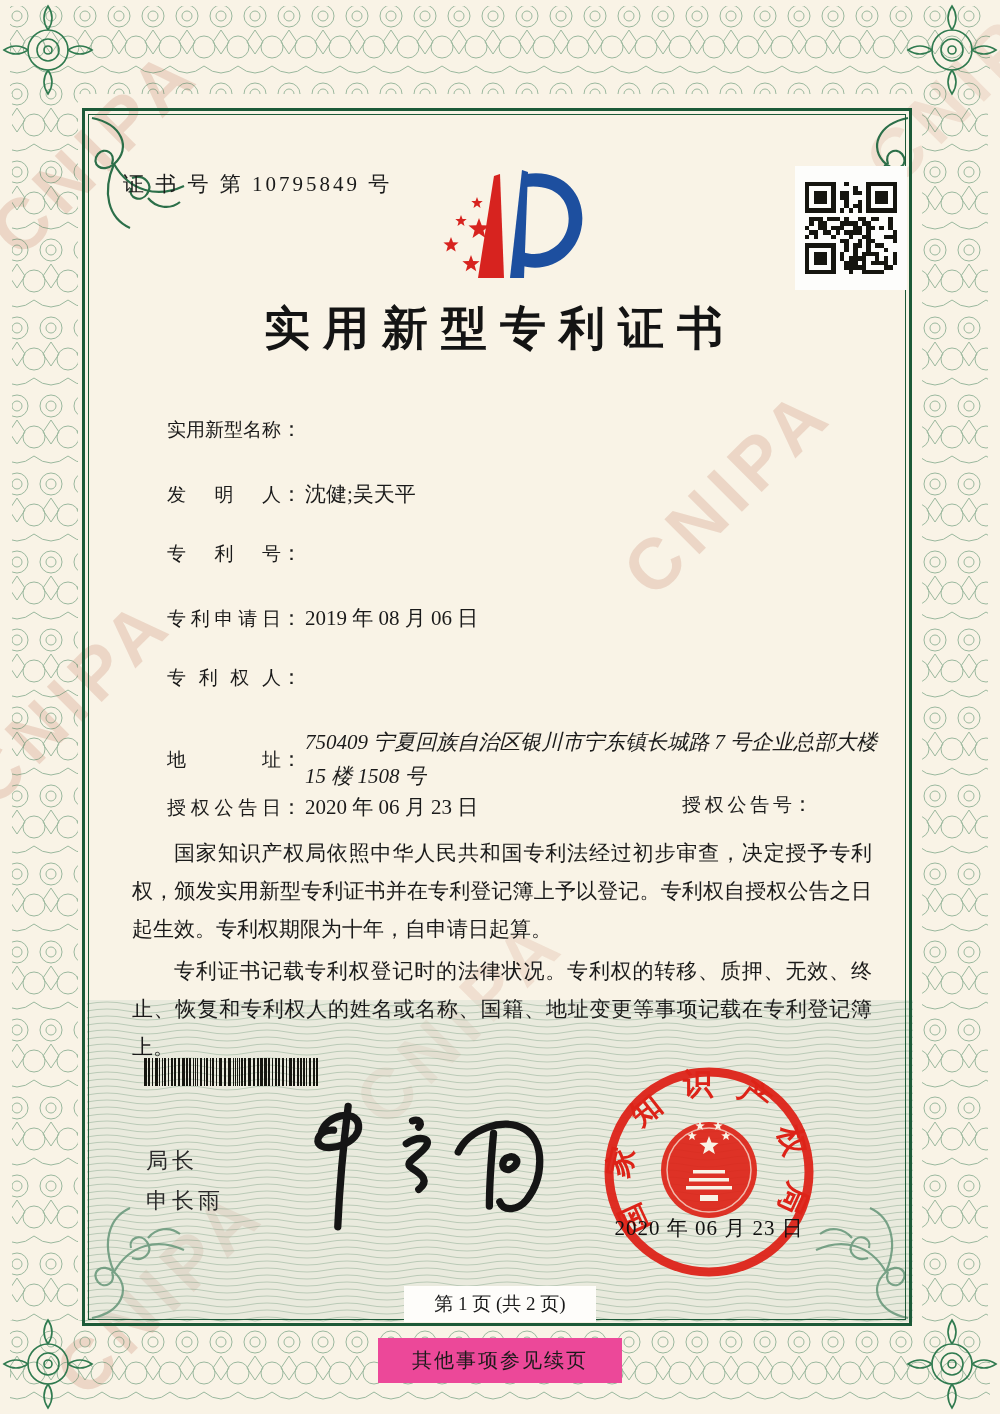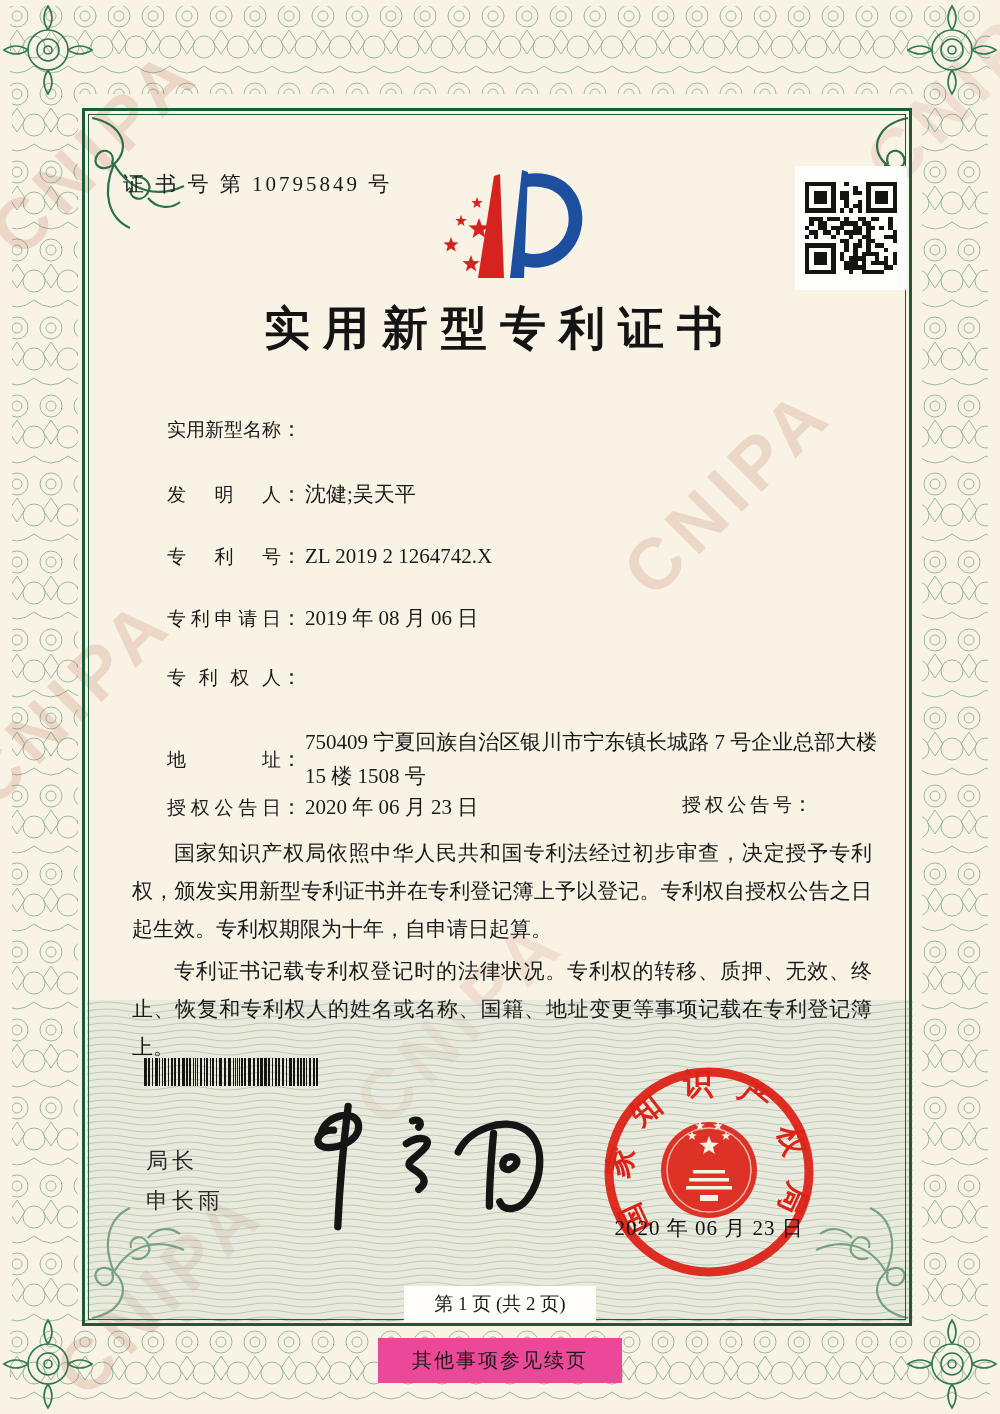--- a/index.html
+++ b/index.html
@@ -28,21 +28,21 @@
 
   .logo{position:absolute;left:418px;top:160px;}
 
   .title{position:absolute;left:0;right:0;top:298px;text-align:center;font-size:46px;
          font-weight:bold;letter-spacing:13px;color:#141414;}
 
   .row{position:absolute;left:155px;display:flex;align-items:center;font-size:21px;margin-left:12px;}
   .flabel{display:inline-block;width:114px;text-align:justify;text-align-last:justify;font-size:19px;padding-top:2px;}
   .colon{display:inline-block;width:24px;}
   .fvalue{max-width:600px;line-height:34px;}
-  .fvalue.addr{max-width:585px;}
+  .fvalue.addr{max-width:585px;font-style:italic;}
 
   .grant-right{position:absolute;left:515px;top:0;display:flex;font-size:21px;}
   .grant-right .flabel{width:110px;}
 
   .body-text{position:absolute;left:128px;top:830px;width:748px;font-size:21px;line-height:38px;text-align:justify;}
   .body-text p{margin:4px;text-indent:2em;}
 
   .barcode{position:absolute;left:144px;top:1058px;width:258px;height:28px;display:flex;align-items:stretch;}
   .barcode span{display:block;background:#15150f;}
 
@@ -418,21 +418,20 @@
       <span class="colon">：</span>
   </div>
   <div class="row" style="top:477px">
     <span class="flabel">发明人</span>
       <span class="colon">：</span>
     <span class="fvalue">沈健;吴天平</span>
   </div>
   <div class="row" style="top:539px">
     <span class="flabel">专利号</span>
       <span class="colon">：</span>
-    <span class="fvalue">ZL 2019 2 1264742.X</span>
   </div>
   <div class="row" style="top:601px">
     <span class="flabel">专利申请日</span>
       <span class="colon">：</span>
     <span class="fvalue">2019 年 08 月 06 日</span>
   </div>
   <div class="row" style="top:663px">
     <span class="flabel">专利权人</span>
       <span class="colon">：</span>
   </div>

